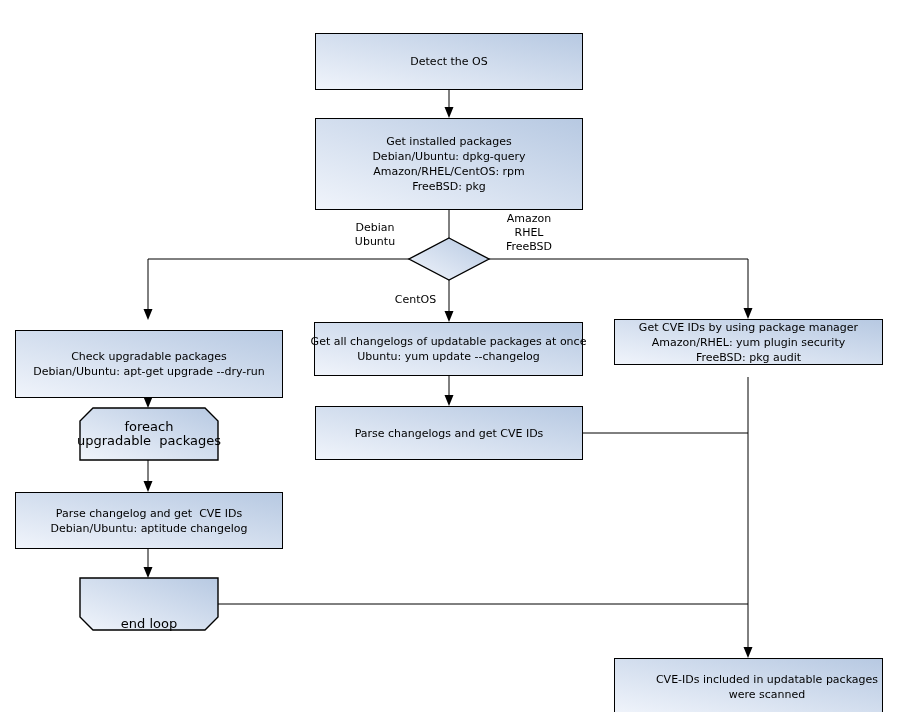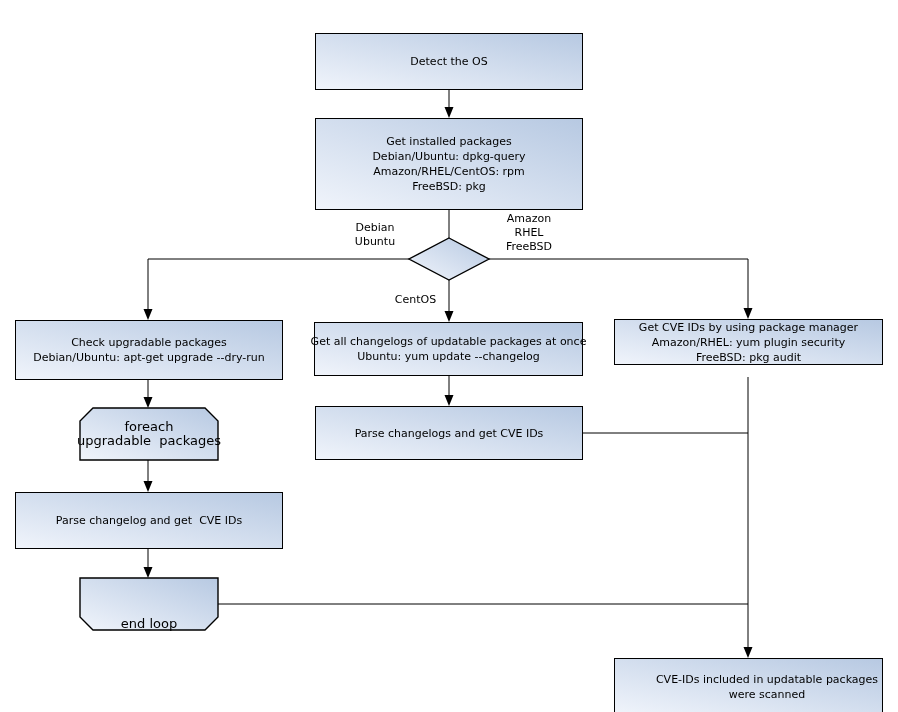--- a/index.html
+++ b/index.html
@@ -48,21 +48,21 @@
     font-size: 11px;
     line-height: 14px;
     text-align: center;
   }
   .edge-label .line { white-space: pre; }
   .edge-label.right-align { text-align: center; }
 
   
   #n-detect       { left: 315px; top: 15px;  width: 268px; height: 57px; }
   #n-installed    { left: 315px; top: 100px; width: 268px; height: 92px; }
-  #n-check-upg    { left: 15px;  top: 302px; width: 268px; height: 60px; }
+  #n-check-upg    { left: 15px;  top: 312px; width: 268px; height: 68px; }
   #n-parse-deb    { left: 15px;  top: 474px; width: 268px; height: 57px; }
   #n-get-chlogs   { left: 314px; top: 304px; width: 269px; height: 54px; }
   #n-parse-chlogs { left: 315px; top: 388px; width: 268px; height: 54px; }
   #n-cve-pkgmgr   { left: 614px; top: 301px; width: 269px; height: 46px; }
   #n-scanned      { left: 614px; top: 640px; width: 269px; height: 57px; padding-left: 37px; }
 
   #lbl-foreach    { left: 80px;  top: 390px; width: 138px; height: 52px; }
   #lbl-endloop    { left: 80px;  top: 580px; width: 138px; height: 52px; }
 
   #el-debian      { left: 346px; top: 203px; width: 58px; }
@@ -127,20 +127,21 @@
     <div class="line">FreeBSD: pkg</div>
   </div>
 
   <div class="node" id="n-check-upg">
     <div class="line">Check upgradable packages</div>
     <div class="line">Debian/Ubuntu: apt-get upgrade --dry-run</div>
   </div>
 
   <div class="node" id="n-parse-deb">
     <div class="line">Parse changelog and get  CVE IDs</div>
+    <div class="line">Debian/Ubuntu: aptitude changelog</div>
   </div>
 
   <div class="node" id="n-get-chlogs">
     <div class="line">Get all changelogs of updatable packages at once</div>
     <div class="line">Ubuntu: yum update --changelog</div>
   </div>
 
   <div class="node" id="n-parse-chlogs">
     <div class="line">Parse changelogs and get CVE IDs</div>
   </div>

